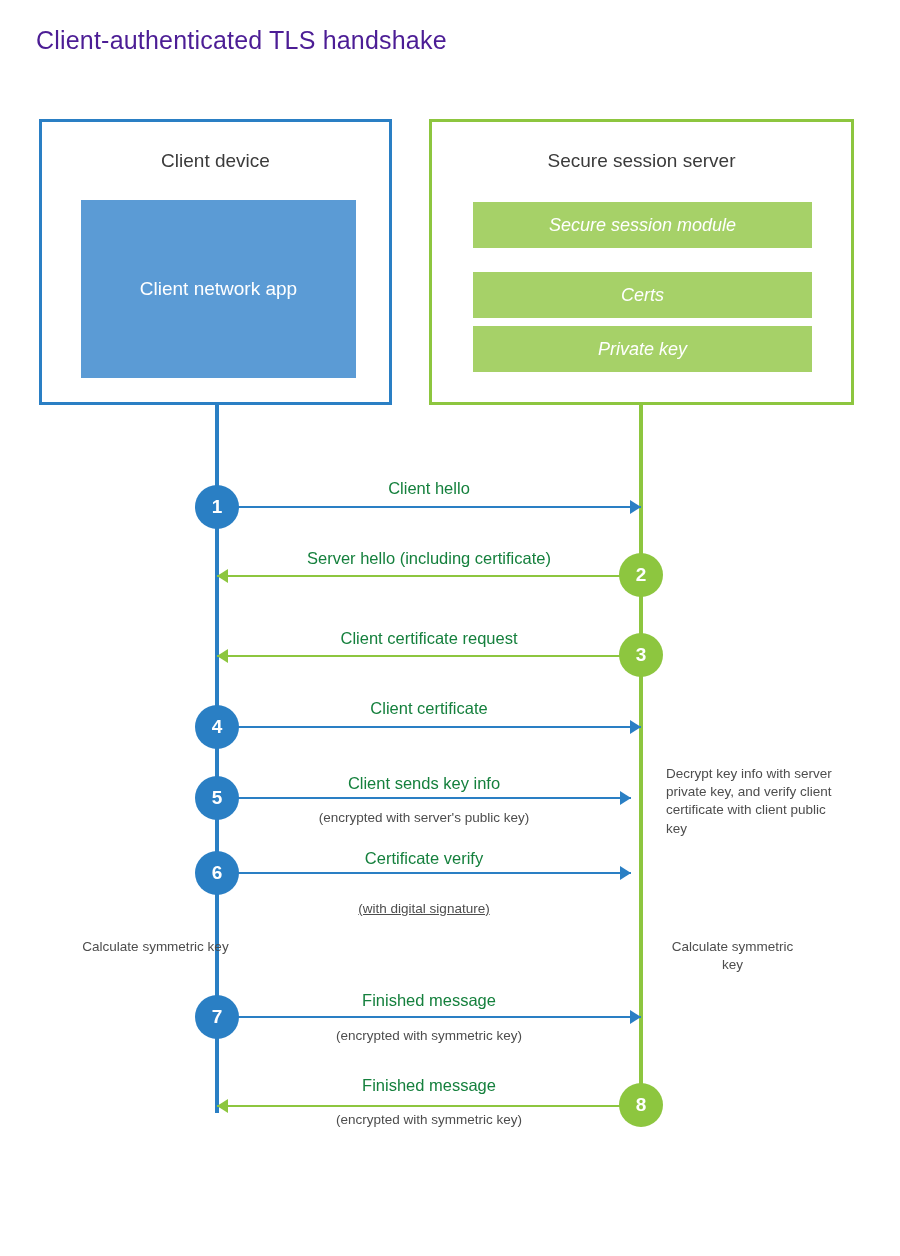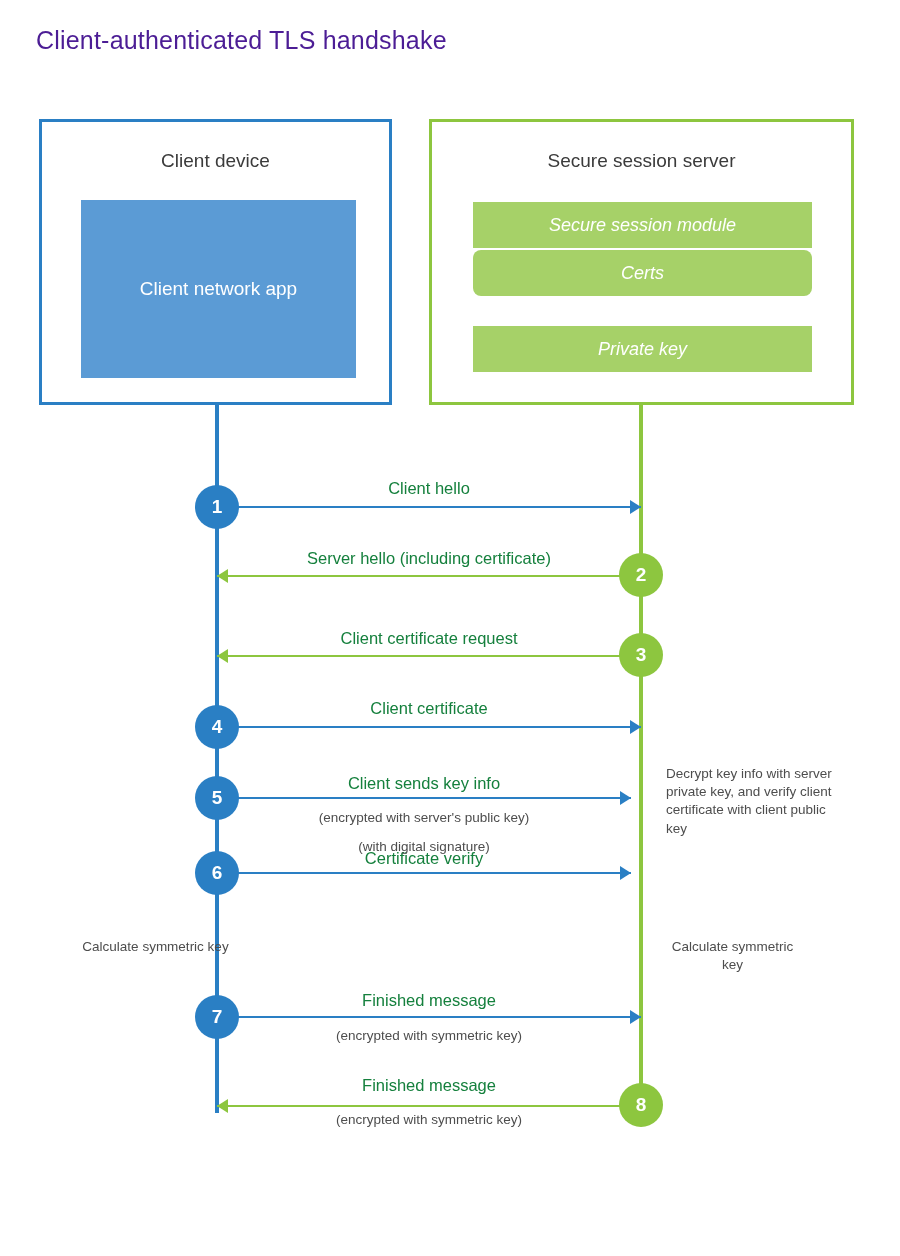--- a/index.html
+++ b/index.html
@@ -71,21 +71,21 @@
     width: 339px; height: 46px;
     background: #a6d168;
     display: flex;
     align-items: center;
     justify-content: center;
     color: #ffffff;
     font-size: 18px;
     font-style: italic;
   }
   .server-module.m1 { top: 80px; }
-  .server-module.m2 { top: 128px; border-radius: 8px; }
+  .server-module.m2 { top: 150px; }
   .server-module.m3 { top: 204px; }
 
   
   .lifeline {
     position: absolute;
     width: 4px;
   }
   .lifeline.client {
     left: 215px; top: 405px; height: 708px;
     background: #2a7fc4;
@@ -195,21 +195,21 @@
 
   <div class="arrow-line blue" style="left:217px; top:797px; width:414px;"></div>
   <div class="arrow-head right blue" style="left:620px; top:791px;"></div>
   <div class="msg-label" style="left:217px; top:774px; width:414px;">Client sends key info</div>
   <div class="msg-sub" style="left:217px; top:810px; width:414px;">(encrypted with server's public key)</div>
   <div class="step blue" style="left:195px; top:776px;">5</div>
 
   <div class="arrow-line blue" style="left:217px; top:872px; width:414px;"></div>
   <div class="arrow-head right blue" style="left:620px; top:866px;"></div>
   <div class="msg-label" style="left:217px; top:849px; width:414px;">Certificate verify</div>
-  <div class="msg-sub" style="left:217px; top:839px; width:414px;">(with digital signature)</div>
+  <div class="msg-sub" style="left:217px; top:901px; width:414px;text-decoration:underline;">(with digital signature)</div>
   <div class="step blue" style="left:195px; top:851px;">6</div>
 
   <div class="arrow-line blue" style="left:217px; top:1016px; width:424px;"></div>
   <div class="arrow-head right blue" style="left:630px; top:1010px;"></div>
   <div class="msg-label" style="left:217px; top:991px; width:424px;">Finished message</div>
   <div class="msg-sub" style="left:217px; top:1028px; width:424px;">(encrypted with symmetric key)</div>
   <div class="step blue" style="left:195px; top:995px;">7</div>
 
   <div class="arrow-line green" style="left:217px; top:1105px; width:424px;"></div>
   <div class="arrow-head left green" style="left:217px; top:1099px;"></div>

